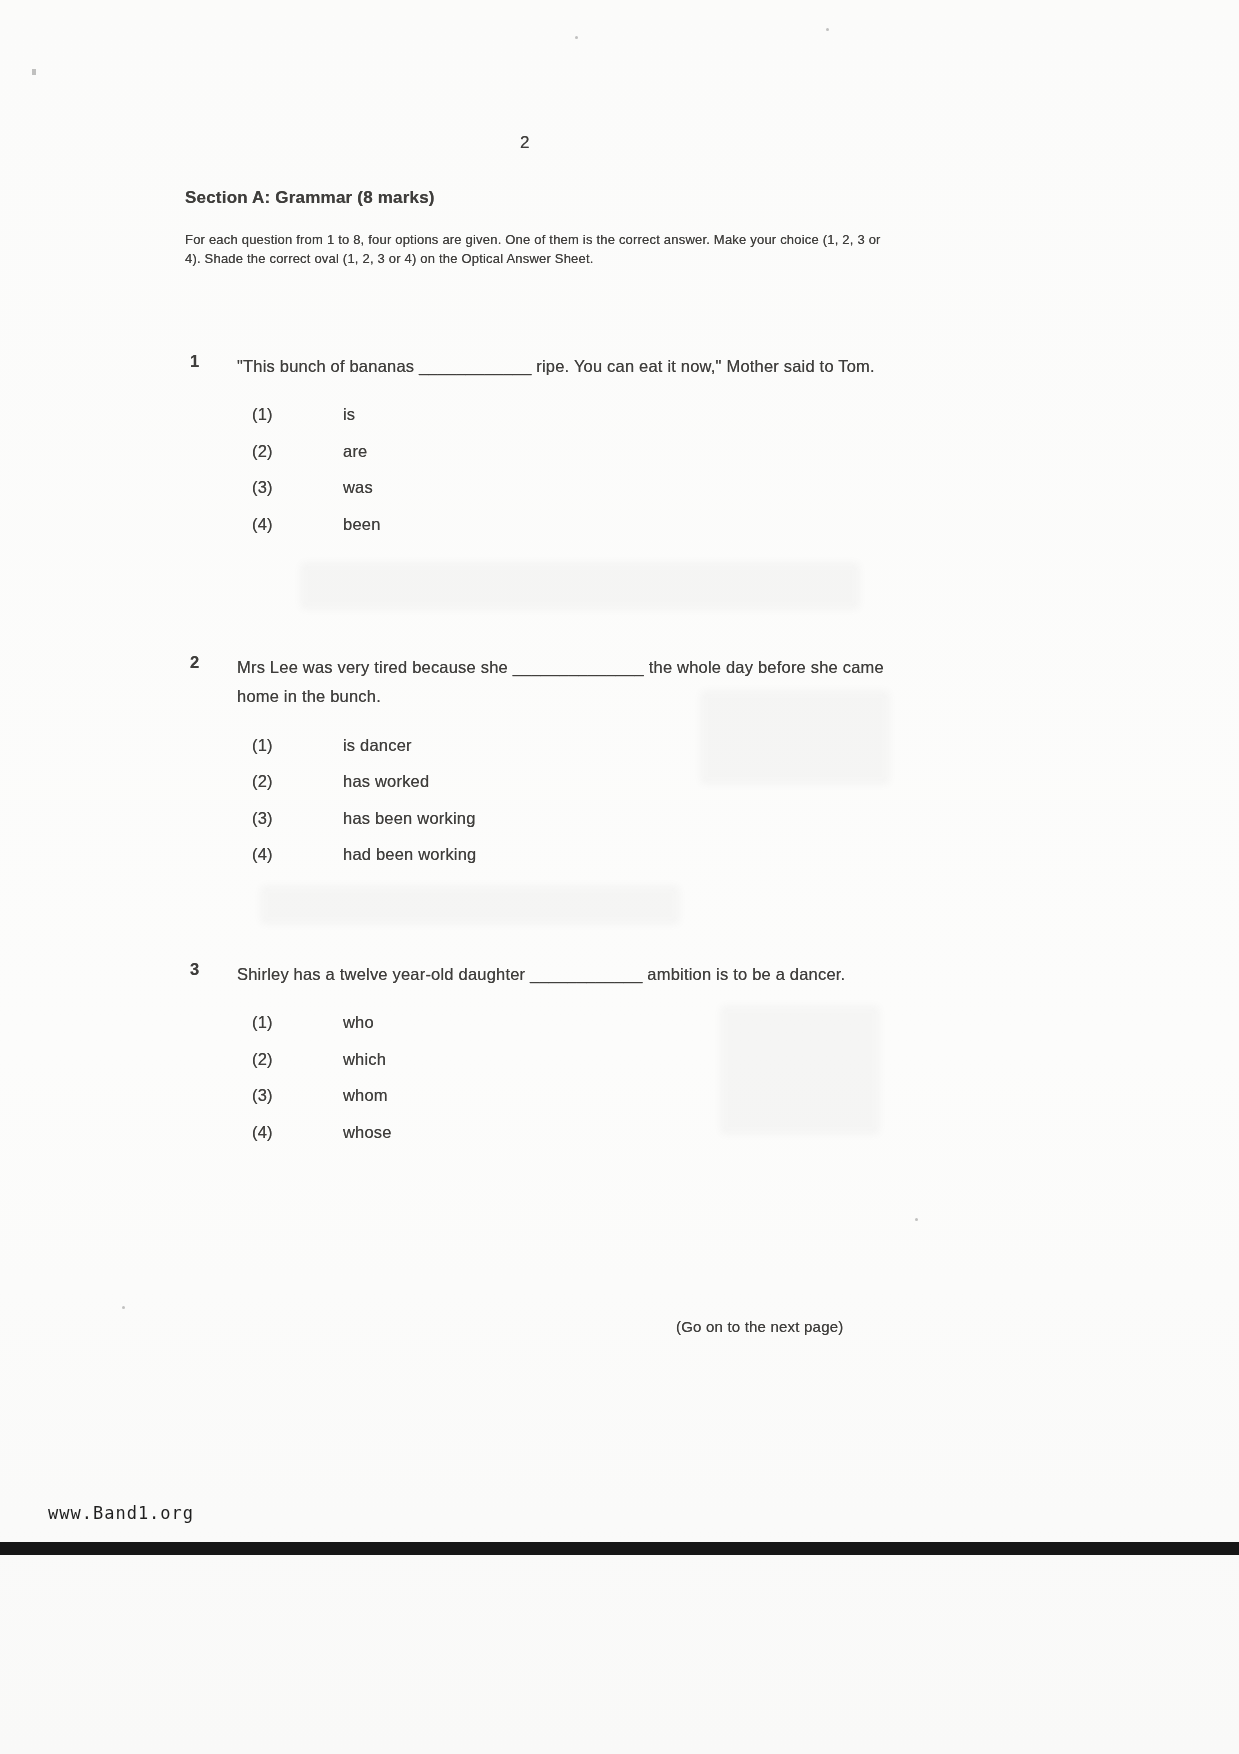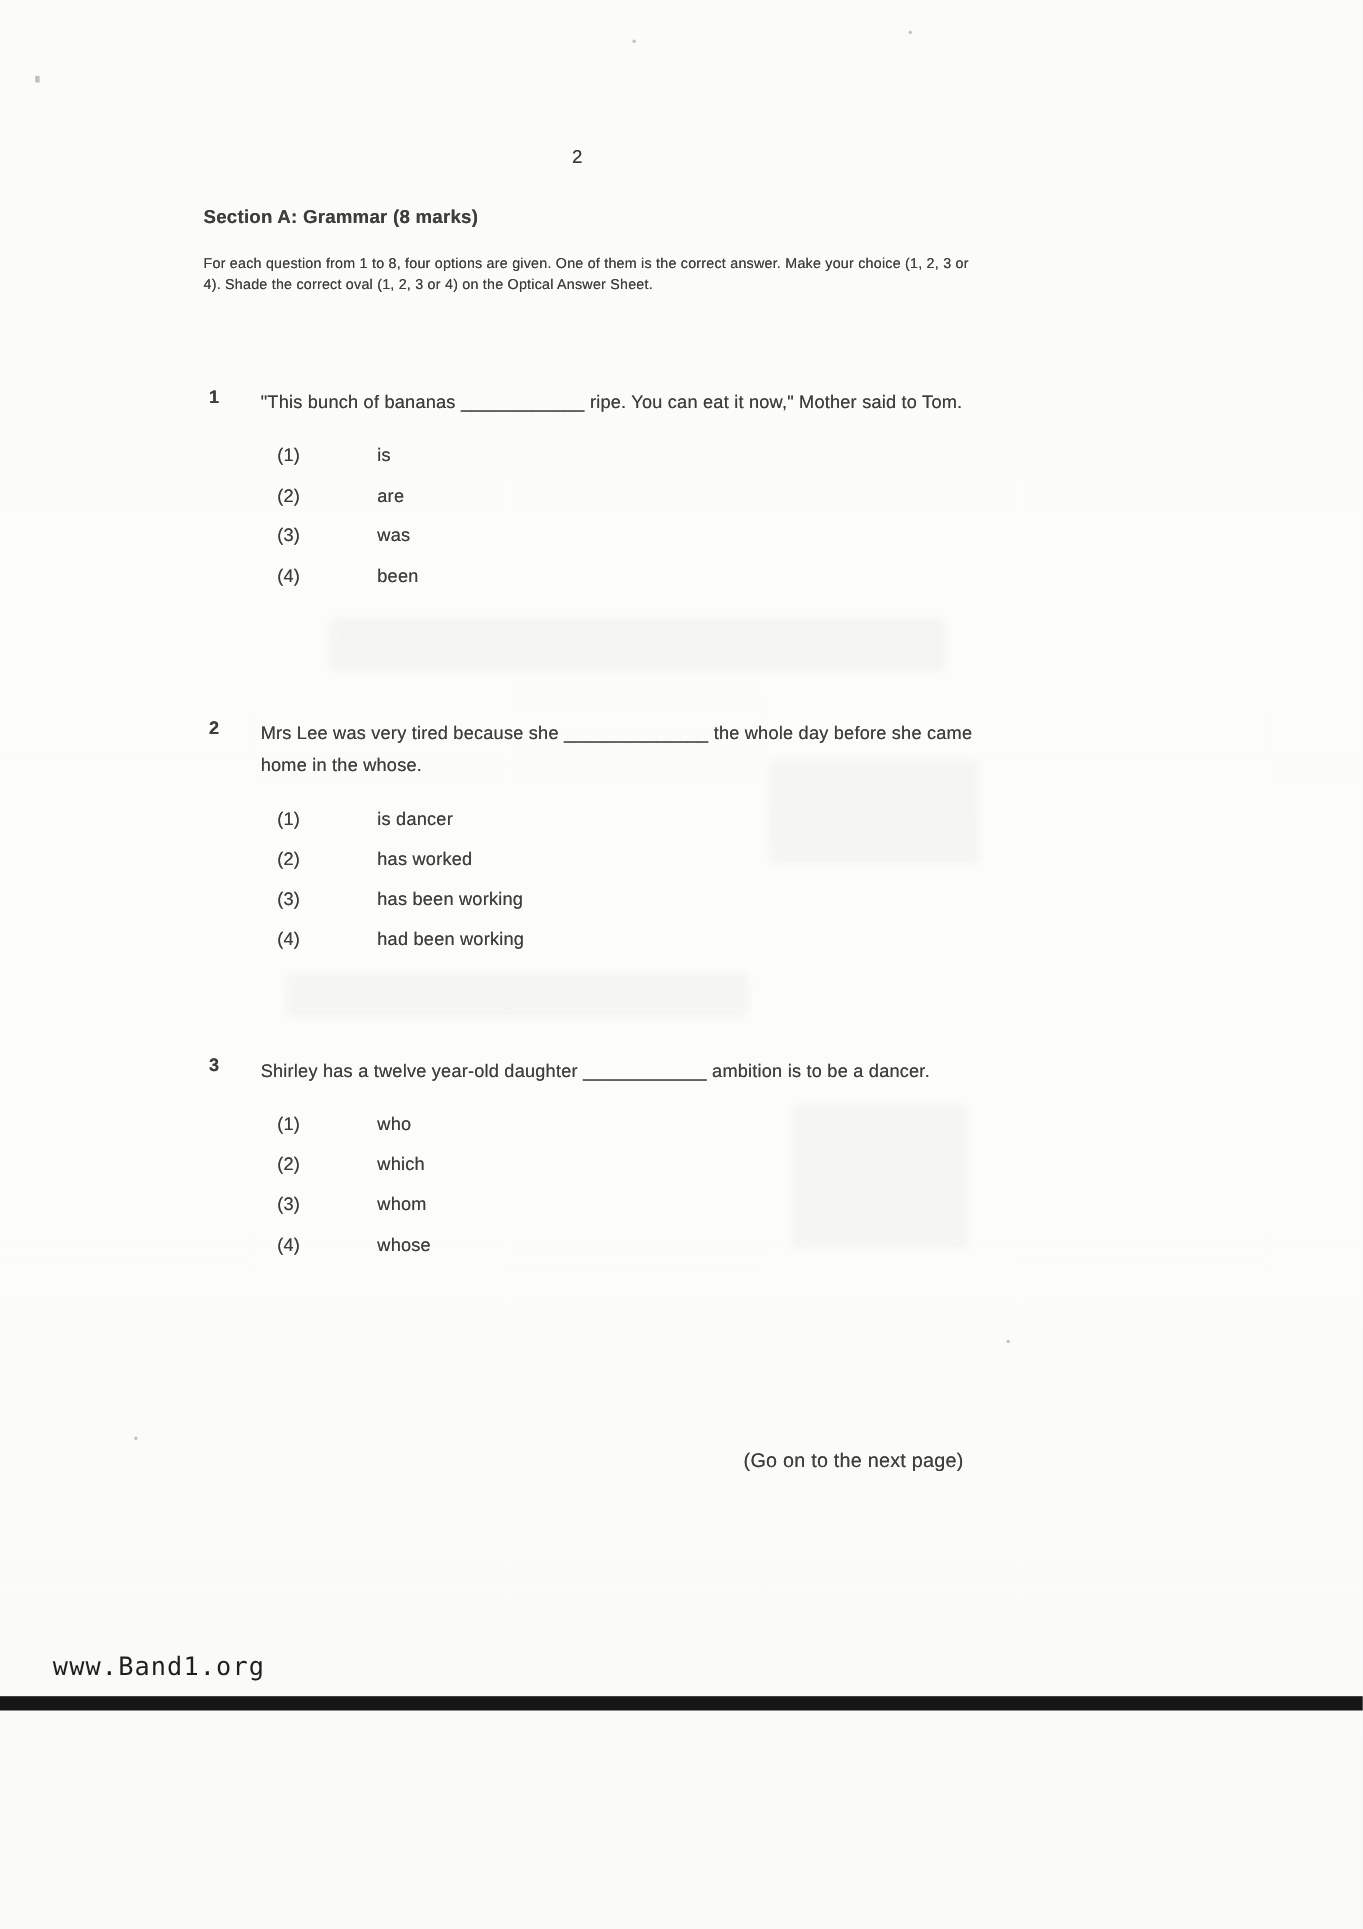--- a/index.html
+++ b/index.html
@@ -78,28 +78,28 @@
     font-size: 16.5px;
   }
   .option-label {
     width: 91px;
     flex: 0 0 91px;
   }
   .continuation-note {
     position: absolute;
     top: 1318px;
     left: 676px;
-    font-size: 18px;
+    font-size: 15px;
   }
   .site-footer {
     position: absolute;
     top: 1503px;
     left: 48px;
     font-family: "DejaVu Sans Mono", monospace;
-    font-size: 23px;
+    font-size: 17px;
     letter-spacing: 1px;
     color: #1f1f1f;
   }
   .bottom-bar {
     position: absolute;
     top: 1542px;
     left: 0;
     width: 100%;
     height: 13px;
     background: #161616;
@@ -162,21 +162,21 @@
       <li class="option-row">
         <span class="option-label scan-text">(4)</span>
         <span class="option-text scan-text">been</span>
       </li>
     </ul>
   </div>
 
   <div class="question q2">
     <div class="question-head">
       <div class="question-number scan-text">2</div>
-      <div class="question-text scan-text">Mrs Lee was very tired because she ______________ the whole day before she came home in the whose.</div>
+      <div class="question-text scan-text">Mrs Lee was very tired because she ______________ the whole day before she came home in the bunch.</div>
     </div>
     <ul class="options">
       <li class="option-row">
         <span class="option-label scan-text">(1)</span>
         <span class="option-text scan-text">is dancer</span>
       </li>
       <li class="option-row">
         <span class="option-label scan-text">(2)</span>
         <span class="option-text scan-text">has worked</span>
       </li>

